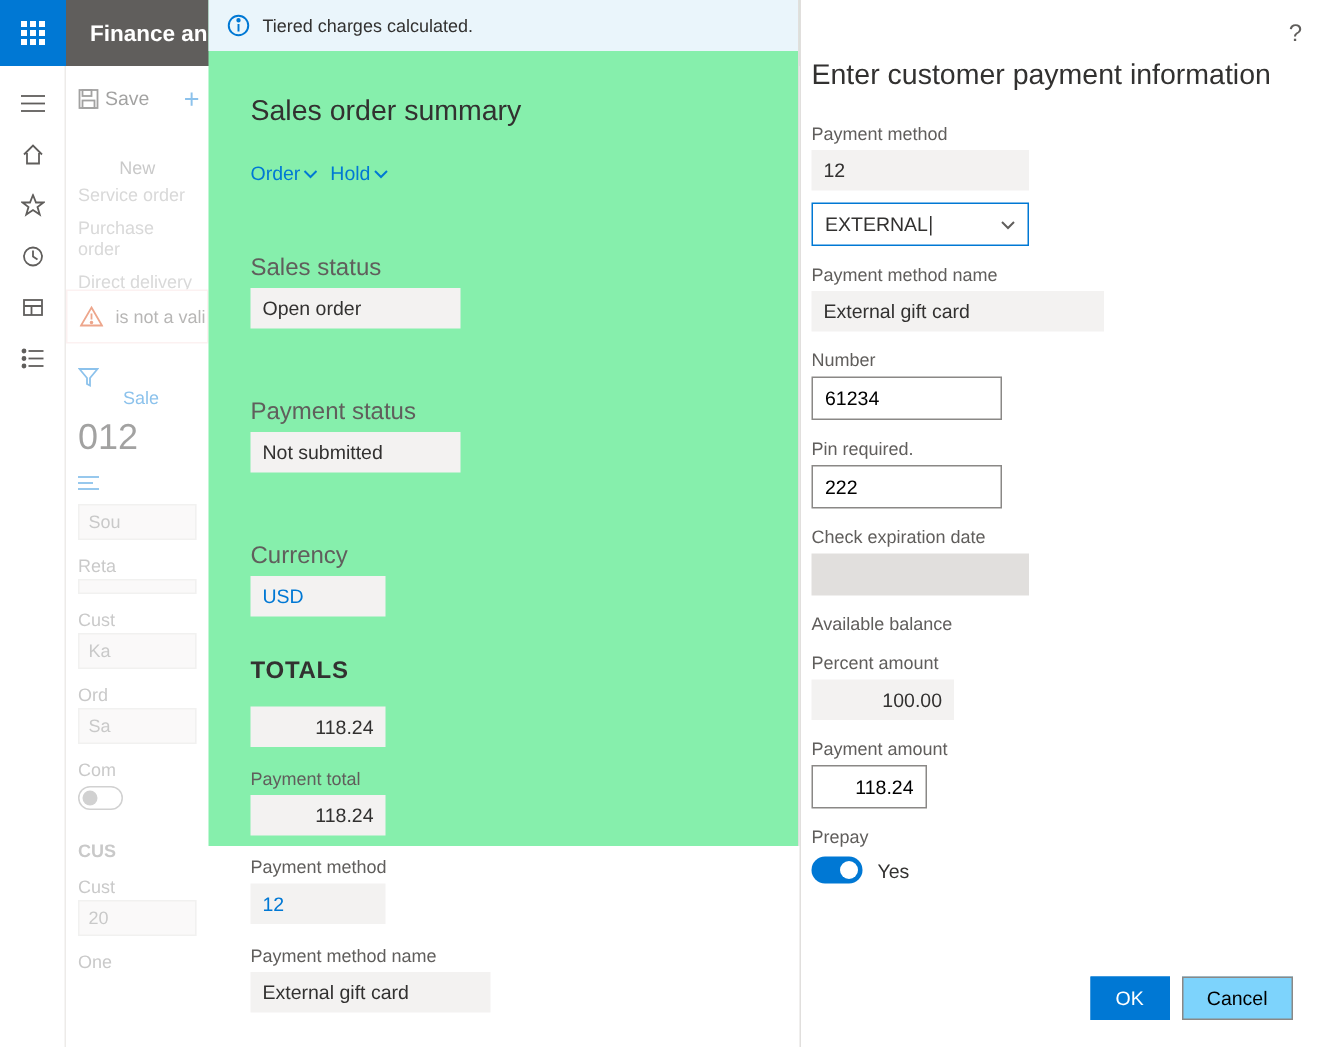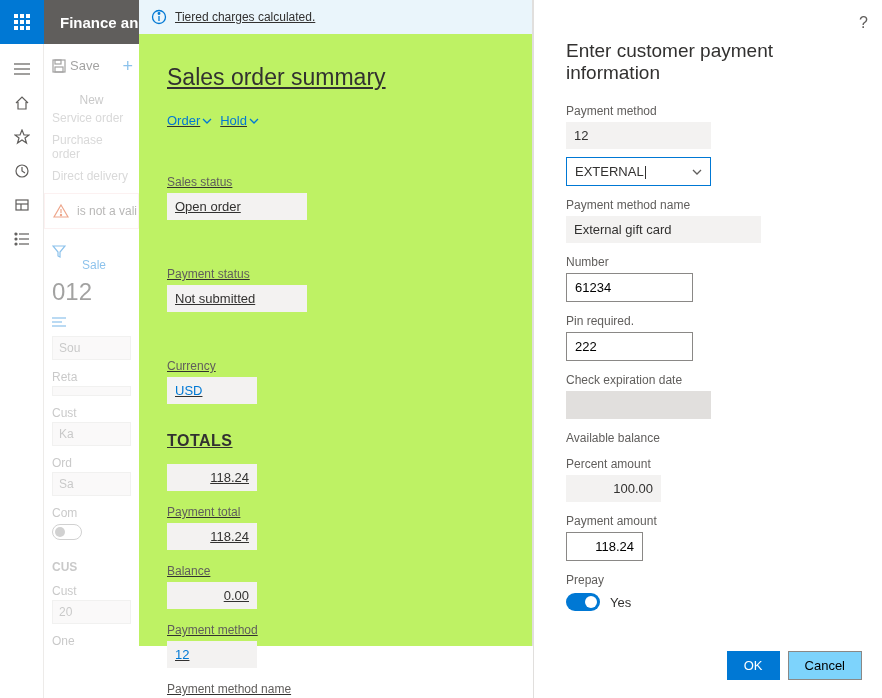--- a/index.html
+++ b/index.html
@@ -57,21 +57,21 @@
       width: 95px; height: 654px;
       padding: 10px 8px;
       color: #605e5c;
     }
     .back-content .save-row {
       display: flex; align-items: center; gap: 4px;
       padding: 4px 0;
       color: #323130;
     }
     .back-content .plus-ic { color: #0078d4; position: absolute; right: 6px; top: 12px; font-size: 18px; font-weight: 300; }
-    .back-content .new-label { text-align: center; font-size: 12px; color: #888; margin-top: 16px; }
+    .back-content .new-label { text-align: center; font-size: 12px; color: #888; margin-top: 28px; }
     .back-content .menu-item { font-size: 12px; color: #aaa; padding: 4px 0; }
     .dim-overlay {
       position: absolute;
       left: 44px; top: 44px; right: 0; bottom: 0;
       background: rgba(255,255,255,0.55);
       pointer-events: none;
     }
     .notice-bar {
       position: absolute;
       left: 44px; top: 193px; width: 95px;
@@ -112,46 +112,45 @@
     .content-back .toggle-off::after {
       content: ""; position: absolute; width: 10px; height: 10px;
       border-radius: 50%; background: #999;
       left: 2px; top: 2px;
     }
 
     
     .summary-panel {
       position: absolute;
       left: 139px; top: 0;
-      width: 394px; height: 646px;
-      background: #bef264;
+      width: 394px; height: 564px;
+      background: #86efac;
       border-right: 1px solid #e1dfdd;
       z-index: 20;
-      text-decoration: underline;
     }
     .info-bar {
       height: 34px;
       background: #eaf5fb;
       display: flex;
       align-items: center;
       padding: 0 12px;
       gap: 8px;
       font-size: 12px;
       color: #323130;
     }
     .info-bar .info-ic { color: #0078d4; }
     .summary-body { padding: 30px 28px 0 28px; }
-    .summary-body h2 { font-size: 23px; font-weight: 400; color: #323130; }
+    .summary-body h2 { font-size: 19px; font-weight: 400; color: #323130; }
     .summary-actions { display: flex; gap: 8px; margin-top: 22px; }
     .summary-actions .link-dd {
       color: #0078d4; font-size: 13px;
       display: flex; align-items: center; gap: 2px;
     }
     .field-block { margin-top: 22px; }
-    .field-block .lbl { font-size: 12px; color: #605e5c; margin-top: 47px; }
+    .field-block .lbl { font-size: 16px; color: #605e5c; margin-top: 47px; }
     .field-block .val {
       margin-top: 4px;
       background: #f3f2f1;
       padding: 6px 8px;
       font-size: 13px;
       color: #323130;
       width: 140px;
     }
     .field-block .val.link { color: #0078d4; width: 90px; }
     .section-head {
@@ -178,21 +177,21 @@
       right: 0; top: 0;
       width: 349px; height: 698px;
       background: #fff;
       border-left: 1px solid #e1dfdd;
       z-index: 30;
     }
     .modal-help {
       position: absolute; right: 14px; top: 14px;
       color: #605e5c; font-size: 16px;
     }
-    .modal-body { padding: 40px 20px 0 32px; }
+    .modal-body { padding: 40px 20px 0 7px; }
     .modal-body h1 { font-size: 19px; font-weight: 400; }
     .mfield { margin-top: 12px; }
     .mfield .lbl { font-size: 12px; color: #605e5c; }
     .mfield .ro {
       margin-top: 4px;
       background: #f3f2f1;
       padding: 6px 8px;
       font-size: 13px;
       width: 145px;
     }
@@ -420,24 +419,20 @@
     <div class="section-head">TOTALS</div>
 
     <div class="num-block">
       <div class="numbox">118.24</div>
     </div>
     <div class="num-block">
       <div class="lbl">Payment total</div>
       <div class="numbox">118.24</div>
     </div>
     <div class="num-block">
-      <div class="lbl">Balance</div>
-      <div class="numbox">0.00</div>
-    </div>
-    <div class="num-block">
       <div class="lbl">Payment method</div>
       <div class="numbox" style="text-align:left;color:#0078d4">12</div>
     </div>
     <div class="num-block">
       <div class="lbl">Payment method name</div>
       <div class="numbox" style="text-align:left;width:160px">External gift card</div>
     </div>
   </div>
 </div>
 

